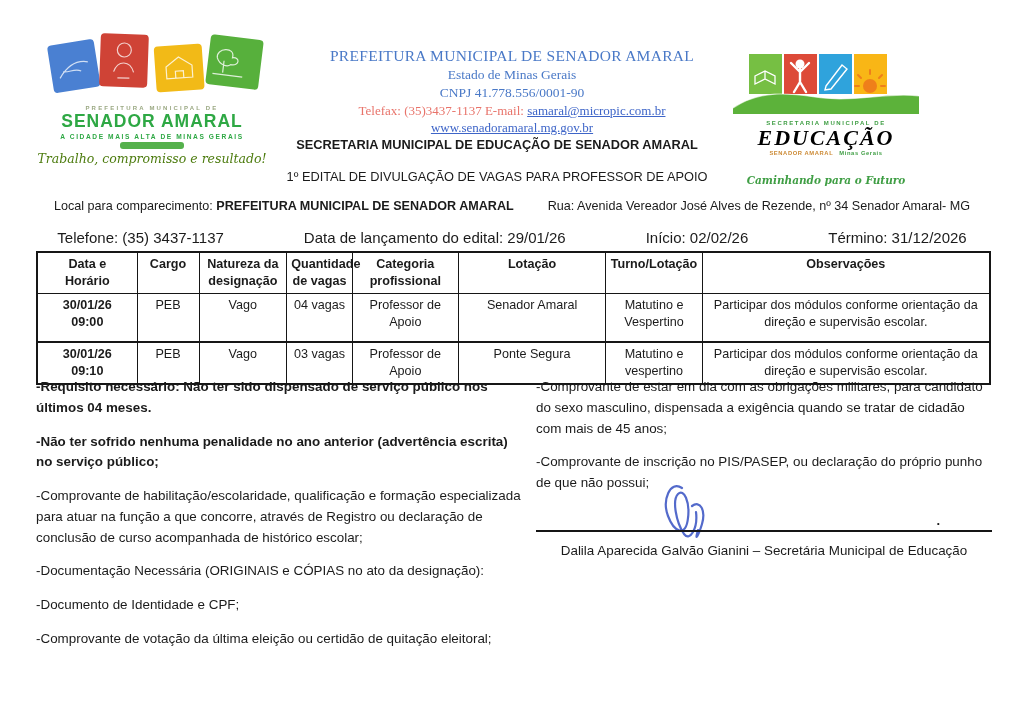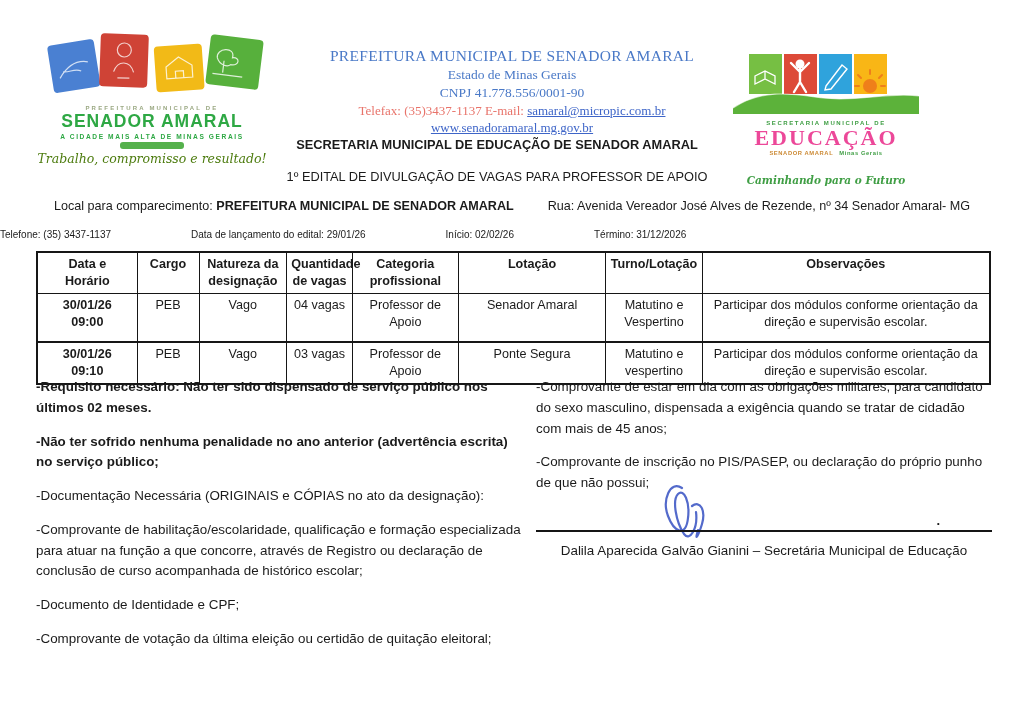--- a/index.html
+++ b/index.html
@@ -21,34 +21,34 @@
   .logo-left { left:36px; top:32px; width:232px; text-align:center; }
   .ll-top { font-size:6px; letter-spacing:2.2px; color:#9aa882; font-weight:bold; margin-top:3px; }
   .ll-name { font-size:17.5px; font-weight:bold; color:#2ea844; letter-spacing:1px; }
   .ll-tag { font-size:6.6px; font-weight:bold; color:#2ea844; letter-spacing:1.6px; margin-top:1px; }
   .ll-banner { width:64px; height:7px; background:#55b14c; border-radius:3px; margin:2px auto 2px; }
   .ll-slogan { font-family:"DejaVu Serif", serif; font-style:italic; font-size:12.5px; color:#4d7c0f; }
 
   
   .logo-right { left:733px; top:50px; width:186px; text-align:center; }
   .rl-top { font-size:6px; letter-spacing:1.6px; color:#3f9e44; font-weight:bold; margin-top:2px; }
-  .rl-name { font-family:"Liberation Serif", serif; font-size:22px; font-weight:bold; color:#ec4899; letter-spacing:2px; line-height:1.05; }
+  .rl-name { font-family:"Liberation Serif", serif; font-size:22px; font-weight:bold; color:#000000; letter-spacing:2px; line-height:1.05;font-style:italic; }
   .rl-sub { font-size:5.8px; font-weight:bold; letter-spacing:.6px; margin-top:1px; }
   .rl-sub .s1 { color:#cc8a35; margin-right:6px; }
   .rl-sub .s2 { color:#3f9e44; }
   .rl-slogan { font-family:"DejaVu Serif", serif; font-style:italic; font-weight:bold; font-size:10.5px; color:#3f9e44; margin-top:18px; }
 
   
   .title-1 { left:0; right:30px; top:137px; text-align:center; font-weight:bold; font-size:12.8px; }
   .title-2 { left:0; right:30px; top:169px; text-align:center; font-weight:normal; font-size:12.8px; }
 
   
   .info-1 { left:0; right:0; top:199px; display:flex; justify-content:center; gap:34px; font-size:12.6px; }
   .info-1 b { font-weight:bold; }
-  .info-2 { left:0; right:0; top:229px; display:flex; justify-content:flex-start; gap:80px; font-size:10px; }
+  .info-2 { left:0; right:0; top:229px; display:flex; justify-content:center; gap:80px; font-size:15px; }
 
   
   .vac-table { left:36px; top:251px; width:955px; border-collapse:collapse; table-layout:fixed; }
   .vac-table th, .vac-table td {
     border:1.5px solid #161616; text-align:center; vertical-align:top;
     font-size:12.6px; padding:3px 4px; white-space:pre-line; line-height:1.35;
   }
   .vac-table { border:2px solid #161616; }
   .vac-table th { font-weight:bold; height:40px; }
   .vac-table tr.r1 td { height:48px; border-bottom:2.5px solid #161616; }
@@ -194,24 +194,24 @@
       <td>Ponte Segura</td>
       <td>Matutino e
 vespertino</td>
       <td>Participar dos módulos conforme orientação da
 direção e supervisão escolar.</td>
     </tr>
   </tbody>
     </table>
 
   <div class="abs col-left">
-    <div class="para bold">-Requisito necessário: Não ter sido dispensado de serviço público nos últimos 02 meses.</div>
+    <div class="para bold">-Requisito necessário: Não ter sido dispensado de serviço público nos últimos 04 meses.</div>
     <div class="para bold">-Não ter sofrido nenhuma penalidade no ano anterior (advertência escrita) no serviço público;</div>
+    <div class="para">-Comprovante de habilitação/escolaridade, qualificação e formação especializada para atuar na função a que concorre, através de Registro ou declaração de conclusão de curso acompanhada de histórico escolar;</div>
     <div class="para">-Documentação Necessária (ORIGINAIS e CÓPIAS no ato da designação):</div>
-    <div class="para">-Comprovante de habilitação/escolaridade, qualificação e formação especializada para atuar na função a que concorre, através de Registro ou declaração de conclusão de curso acompanhada de histórico escolar;</div>
     <div class="para">-Documento de Identidade e CPF;</div>
     <div class="para">-Comprovante de votação da última eleição ou certidão de quitação eleitoral;</div>
   </div>
 
   <div class="abs col-right">
     <div class="para">-Comprovante de estar em dia com as obrigações militares, para candidato do sexo masculino, dispensada a exigência quando se tratar de cidadão com mais de 45 anos;</div>
     <div class="para">-Comprovante de inscrição no PIS/PASEP, ou declaração do próprio punho de que não possui;</div>
 
     <div class="sig-wrap">
       <svg class="sig-scribble" width="84" height="72" viewBox="0 0 84 72">

